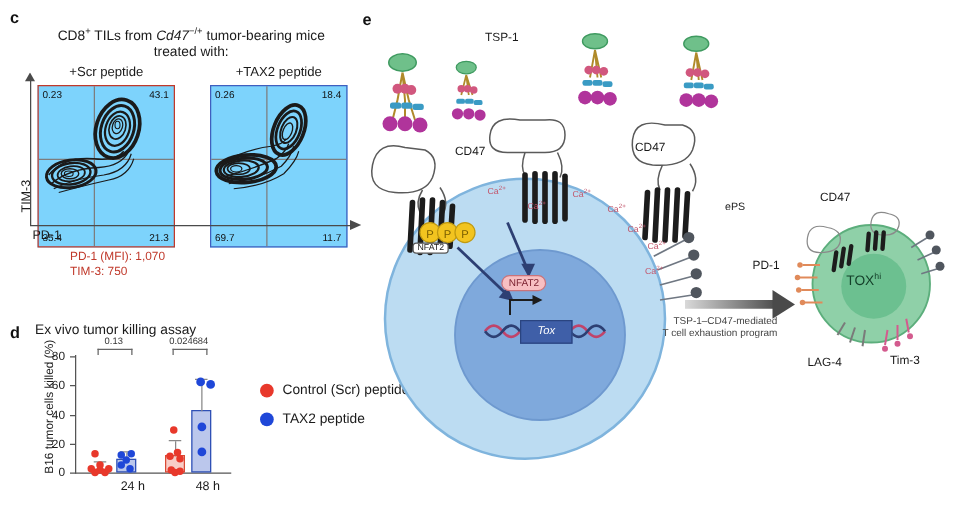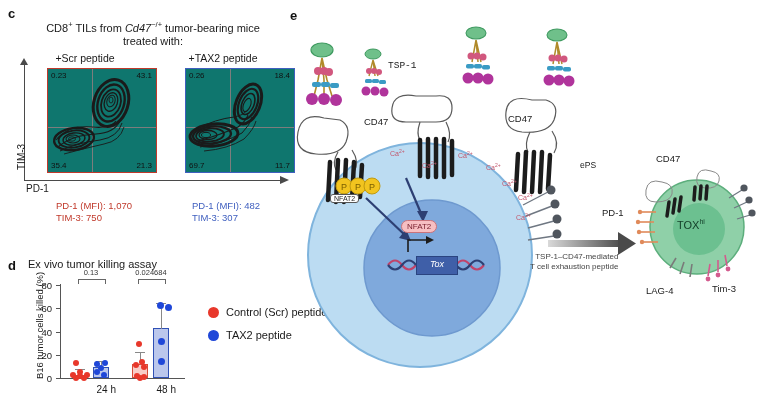--- a/index.html
+++ b/index.html
@@ -23,23 +23,22 @@
   .c-title{
     position:absolute;left:18px;top:18px;width:270px;
     text-align:center;font-size:11px;line-height:13px;color:#1a1a1a;
   }
   .c-title i{font-style:italic;}
   .c-title sup{font-size:7.5px;vertical-align:super;}
   .plot-head{
     position:absolute;font-size:10.5px;text-align:center;width:120px;color:#1a1a1a;
   }
   .flow-box{
-    position:absolute;width:110px;height:105px;box-sizing:border-box;
-    background:#0f766e;
-    margin-left:17px;
+    position:absolute;width:110px;height:130px;box-sizing:border-box;
+    background:#7dd3fc;
   }
   .flow-box.scr{border:1px solid #c0392b;}
   .flow-box.tax{border:1px solid #3f5fbf;}
   .quad-v{position:absolute;top:0;bottom:0;width:1px;background:#7d7d7d;}
   .quad-h{position:absolute;left:0;right:0;height:1px;background:#7d7d7d;}
   .q-num{position:absolute;font-size:8px;color:#111;}
   .q-tl{left:3px;top:2px;}
   .q-tr{right:4px;top:2px;}
   .q-bl{left:3px;bottom:2px;}
   .q-br{right:4px;bottom:2px;}
@@ -181,24 +180,20 @@
       <polygon points="9,4 0,0 0,8" fill="#4a4a4a"></polygon>
     </svg>
 
   <div class="ylab-rot" style="left:16px;top:170px;">TIM-3</div>
   <div class="axis-lbl" style="left:26px;top:183px;">PD-1</div>
 
   <div class="mfi scr" style="left:56px;top:200px;">
     <div>PD-1 (MFI): 1,070</div>
     <div>TIM-3: 750</div>
   </div>
-  <div class="mfi tax" style="left:192px;top:200px;">
-    <div>PD-1 (MFI): 482</div>
-    <div>TIM-3: 307</div>
-  </div>
 </div>
 
 <div id="panel-d"></div>
 <div class="panel-letter" id="d-letter">d</div>
 <div class="d-title">Ex vivo tumor killing assay</div>
 
 <div class="ylabel-d" style="left:34px;top:379px;">B16 tumor cells killed (%)</div>
 
 <div class="chart-area">
   <div class="chart-axis-y"></div>
@@ -482,28 +477,28 @@
   </div>
 
   <div class="ca-ion" style="left:110px;top:148px;"><span>Ca</span><sup>2+</sup></div>
   <div class="ca-ion" style="left:142px;top:160px;"><span>Ca</span><sup>2+</sup></div>
   <div class="ca-ion" style="left:178px;top:150px;"><span>Ca</span><sup>2+</sup></div>
   <div class="ca-ion" style="left:206px;top:162px;"><span>Ca</span><sup>2+</sup></div>
   <div class="ca-ion" style="left:222px;top:178px;"><span>Ca</span><sup>2+</sup></div>
   <div class="ca-ion" style="left:238px;top:192px;"><span>Ca</span><sup>2+</sup></div>
   <div class="ca-ion" style="left:236px;top:212px;"><span>Ca</span><sup>2+</sup></div>
 
-  <div class="e-lbl" style="left:108px;top:60px;font-family:Liberation Mono, monospace;">TSP-1</div>
+  <div class="e-lbl" style="left:108px;top:25px;">TSP-1</div>
   <div class="e-lbl" style="left:84px;top:116px;">CD47</div>
   <div class="e-lbl" style="left:228px;top:113px;">CD47</div>
   <div class="e-lbl small" style="left:300px;top:160px;">ePS</div>
 
   <div class="arrow-text" style="left:250px;top:252px;">
     <div>TSP-1–CD47-mediated</div>
-    <div>T cell exhaustion peptide</div>
+    <div>T cell exhaustion program</div>
   </div>
 
   <div class="e-lbl" style="left:376px;top:153px;">CD47</div>
   <div class="e-lbl" style="left:463px;top:182px;margin-left:44px;">PS</div>
   <div class="e-lbl" style="left:322px;top:207px;">PD-1</div>
   <div class="e-lbl" style="left:366px;top:285px;">LAG-4</div>
   <div class="e-lbl" style="left:432px;top:283px;">Tim-3</div>
 
   <div class="panel-letter" id="e-letter" style="left:10px;top:8px;">e</div>
 </div>

